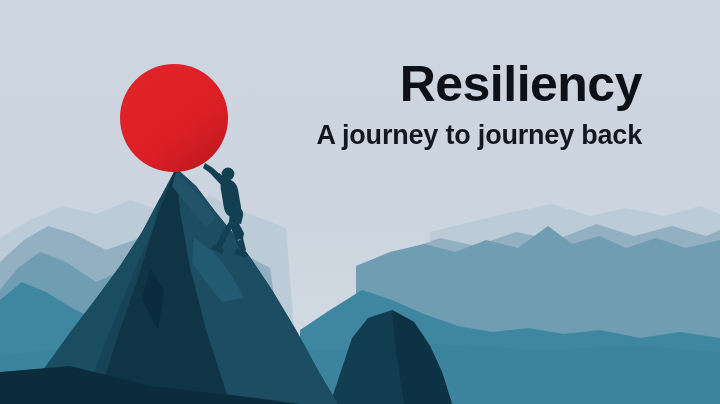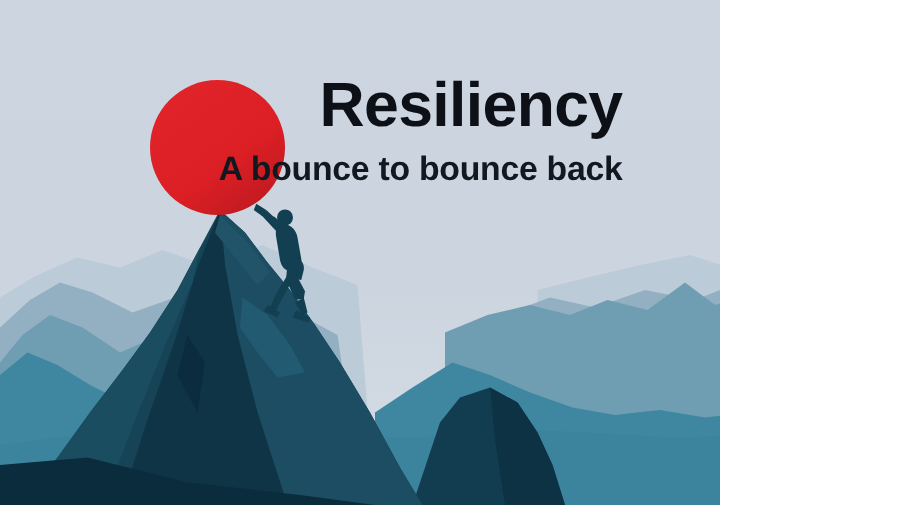--- a/index.html
+++ b/index.html
@@ -2,21 +2,21 @@
 <html><head>
 <meta charset="utf-8">
 <style>
   html, body {
     margin: 0;
     padding: 0;
     background: #ffffff;
   }
   #scene {
     position: relative;
-    width: 576px;
+    width: 720px;
     height: 404px;
     overflow: hidden;
     font-family: "Liberation Sans", sans-serif;
     background: #ccd5df;
   }
   #scene svg.layer {
     position: absolute;
     top: 0;
     left: 0;
     width: 720px;
@@ -147,16 +147,16 @@
       <path d="M237,248 L248,254 L247,258 L234,254 Z"></path>
 
       <path d="M230,220 L221,235 L216,246 L221,248 L229,233 L234,224 Z"></path>
 
       <path d="M214,244 L224,250 L222,254 L211,249 Z"></path>
     </g>
   </svg>
 
   <div class="text-block">
     <h1 class="title">Resiliency</h1>
-    <p class="subtitle">A bounce to bounce back</p>
+    <p class="subtitle">A journey to journey back</p>
   </div>
 
 </div>
 
 </body></html>

